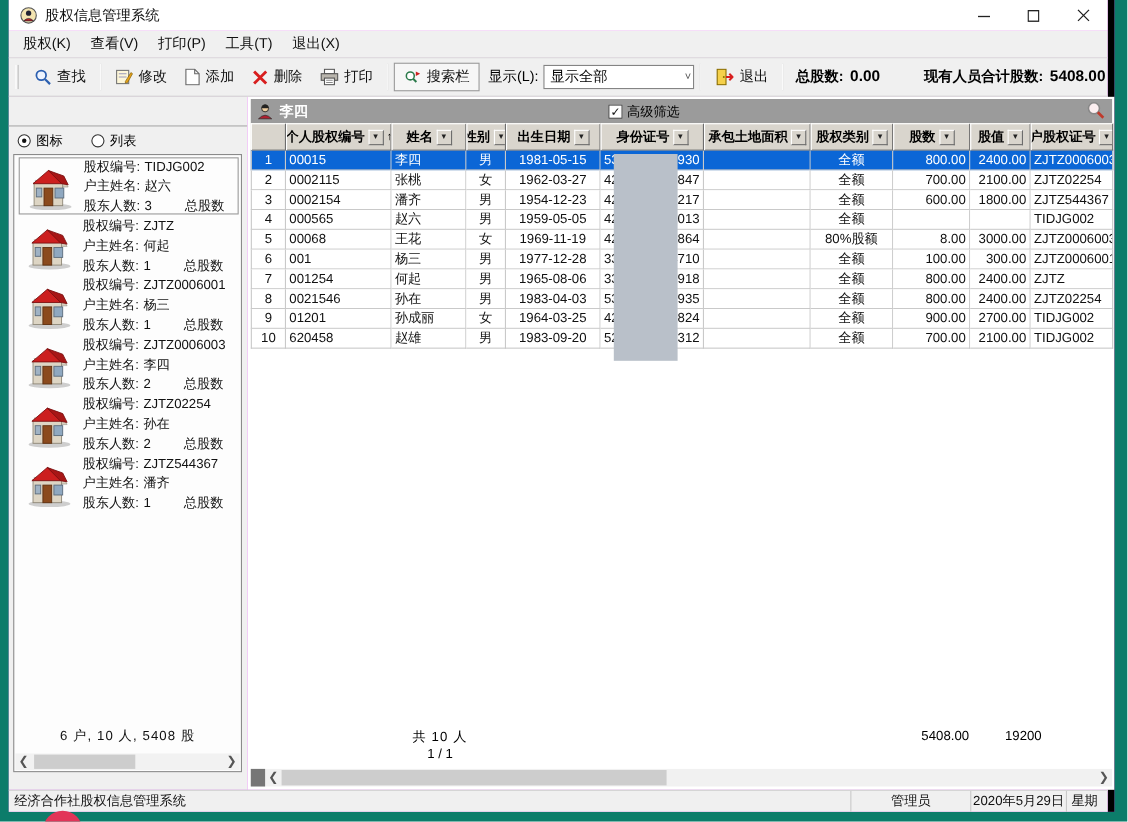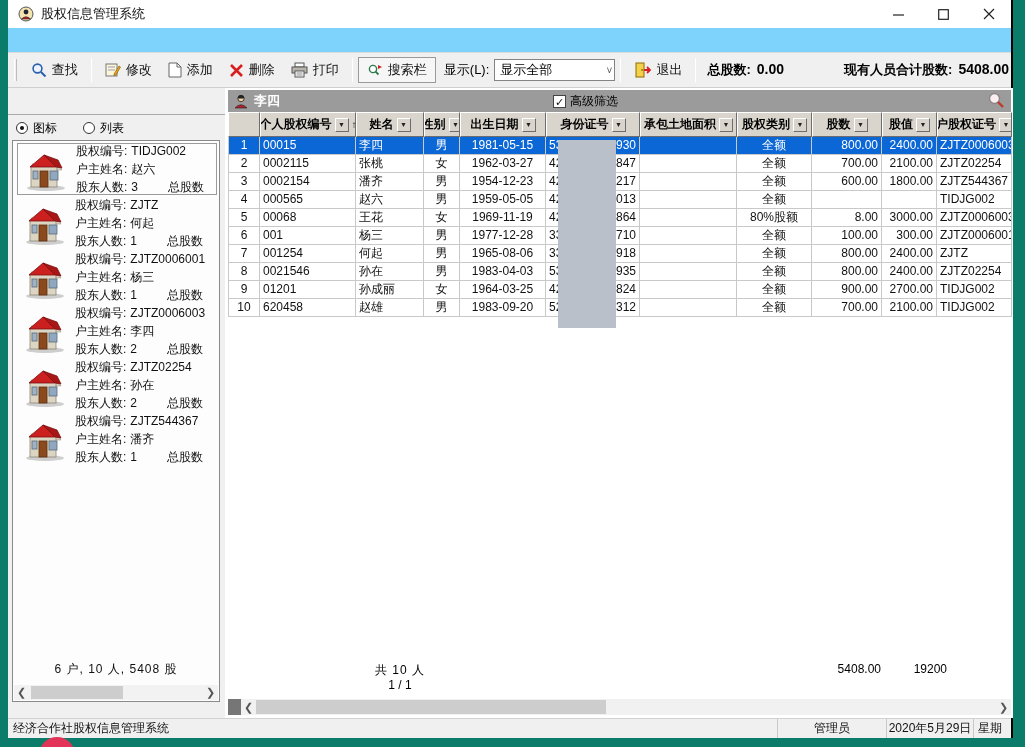--- a/index.html
+++ b/index.html
@@ -1,18 +1,18 @@
 <!DOCTYPE html>
 <html><head>
 <meta charset="utf-8">
 <style>
   * { margin:0; padding:0; box-sizing:border-box; }
   body { font-family:"Liberation Sans","DejaVu Sans",sans-serif; }
   .screen { position:relative; width:1025px; height:747px; background:#0c7c6a; overflow:hidden; }
-  .window { position:absolute; left:8px; top:0; width:1005px; height:738px; background:#7dd3fc; border-right:2px solid #000000; }
+  .window { position:absolute; left:8px; top:0; width:1005px; height:738px; background:#d946ef; border-right:6px solid #000000; }
 
   
   .titlebar { position:absolute; left:0; top:0; right:0; height:28px; background:#ffffff; display:flex; align-items:center; padding-left:10px; }
   .titlebar .app-title { font-size:13px; color:#111; margin-left:7px; flex:1; }
   .winbtn { width:45px; height:28px; display:flex; align-items:center; justify-content:center; color:#222; font-size:13px; }
   .winbtn svg { display:block; }
 
   
   .menubar { position:absolute; left:0; top:28px; right:0; height:24px; background:#f0f0f0; display:flex; align-items:center; padding-left:4px; }
   .menu-item { font-size:13px; color:#111; padding:0 9px; line-height:24px; }
@@ -116,20 +116,27 @@
             <rect x="0.7" y="0.7" width="9.6" height="9.6" fill="none" stroke="#222" stroke-width="1.2"></rect>
           </svg>
         </div>
       <div class="winbtn">
           <svg width="12" height="12" viewBox="0 0 12 12">
             <path d="M1 1 L11 11 M11 1 L1 11" stroke="#222" stroke-width="1.2"></path>
           </svg>
         </div>
     </div>
 
+    <div class="menubar">
+      <span class="menu-item">股权(K)</span>
+      <span class="menu-item">查看(V)</span>
+      <span class="menu-item">打印(P)</span>
+      <span class="menu-item">工具(T)</span>
+      <span class="menu-item">退出(X)</span>
+    </div>
 
     <div class="toolbar">
       <div class="tgrip"></div>
       <div class="tbtn">
         <svg width="16" height="16" viewBox="0 0 16 16">
             <circle cx="6.5" cy="6.5" r="4.4" fill="#eef4ff" stroke="#2b5fb0" stroke-width="1.6"></circle>
             <line x1="10" y1="10" x2="14.5" y2="14.5" stroke="#2b5fb0" stroke-width="2"></line>
           </svg>
         <span>查找</span>
       </div>
@@ -187,21 +194,21 @@
             <circle cx="8" cy="8" r="0.9" fill="#8a6d00"></circle>
             <path d="M10 8 L16 8 M13 5 L16 8 L13 11" stroke="#d81e1e" stroke-width="1.8" fill="none"></path>
           </svg>
         <span>退出</span>
       </div>
       <div class="tsep"></div>
       <div class="tstat" style="margin-left:6px;">
         <span>总股数:</span>
         <span class="val">0.00</span>
       </div>
-      <div class="tstat" style="margin-left:60px;">
+      <div class="tstat" style="margin-left:40px;">
         <span>现有人员合计股数:</span>
         <span class="val">5408.00</span>
       </div>
     </div>
 
     <div class="sidebar">
       <div class="tabline"></div>
       <div class="viewrow">
         <div class="radio">
           <span class="rdot on"></span>

